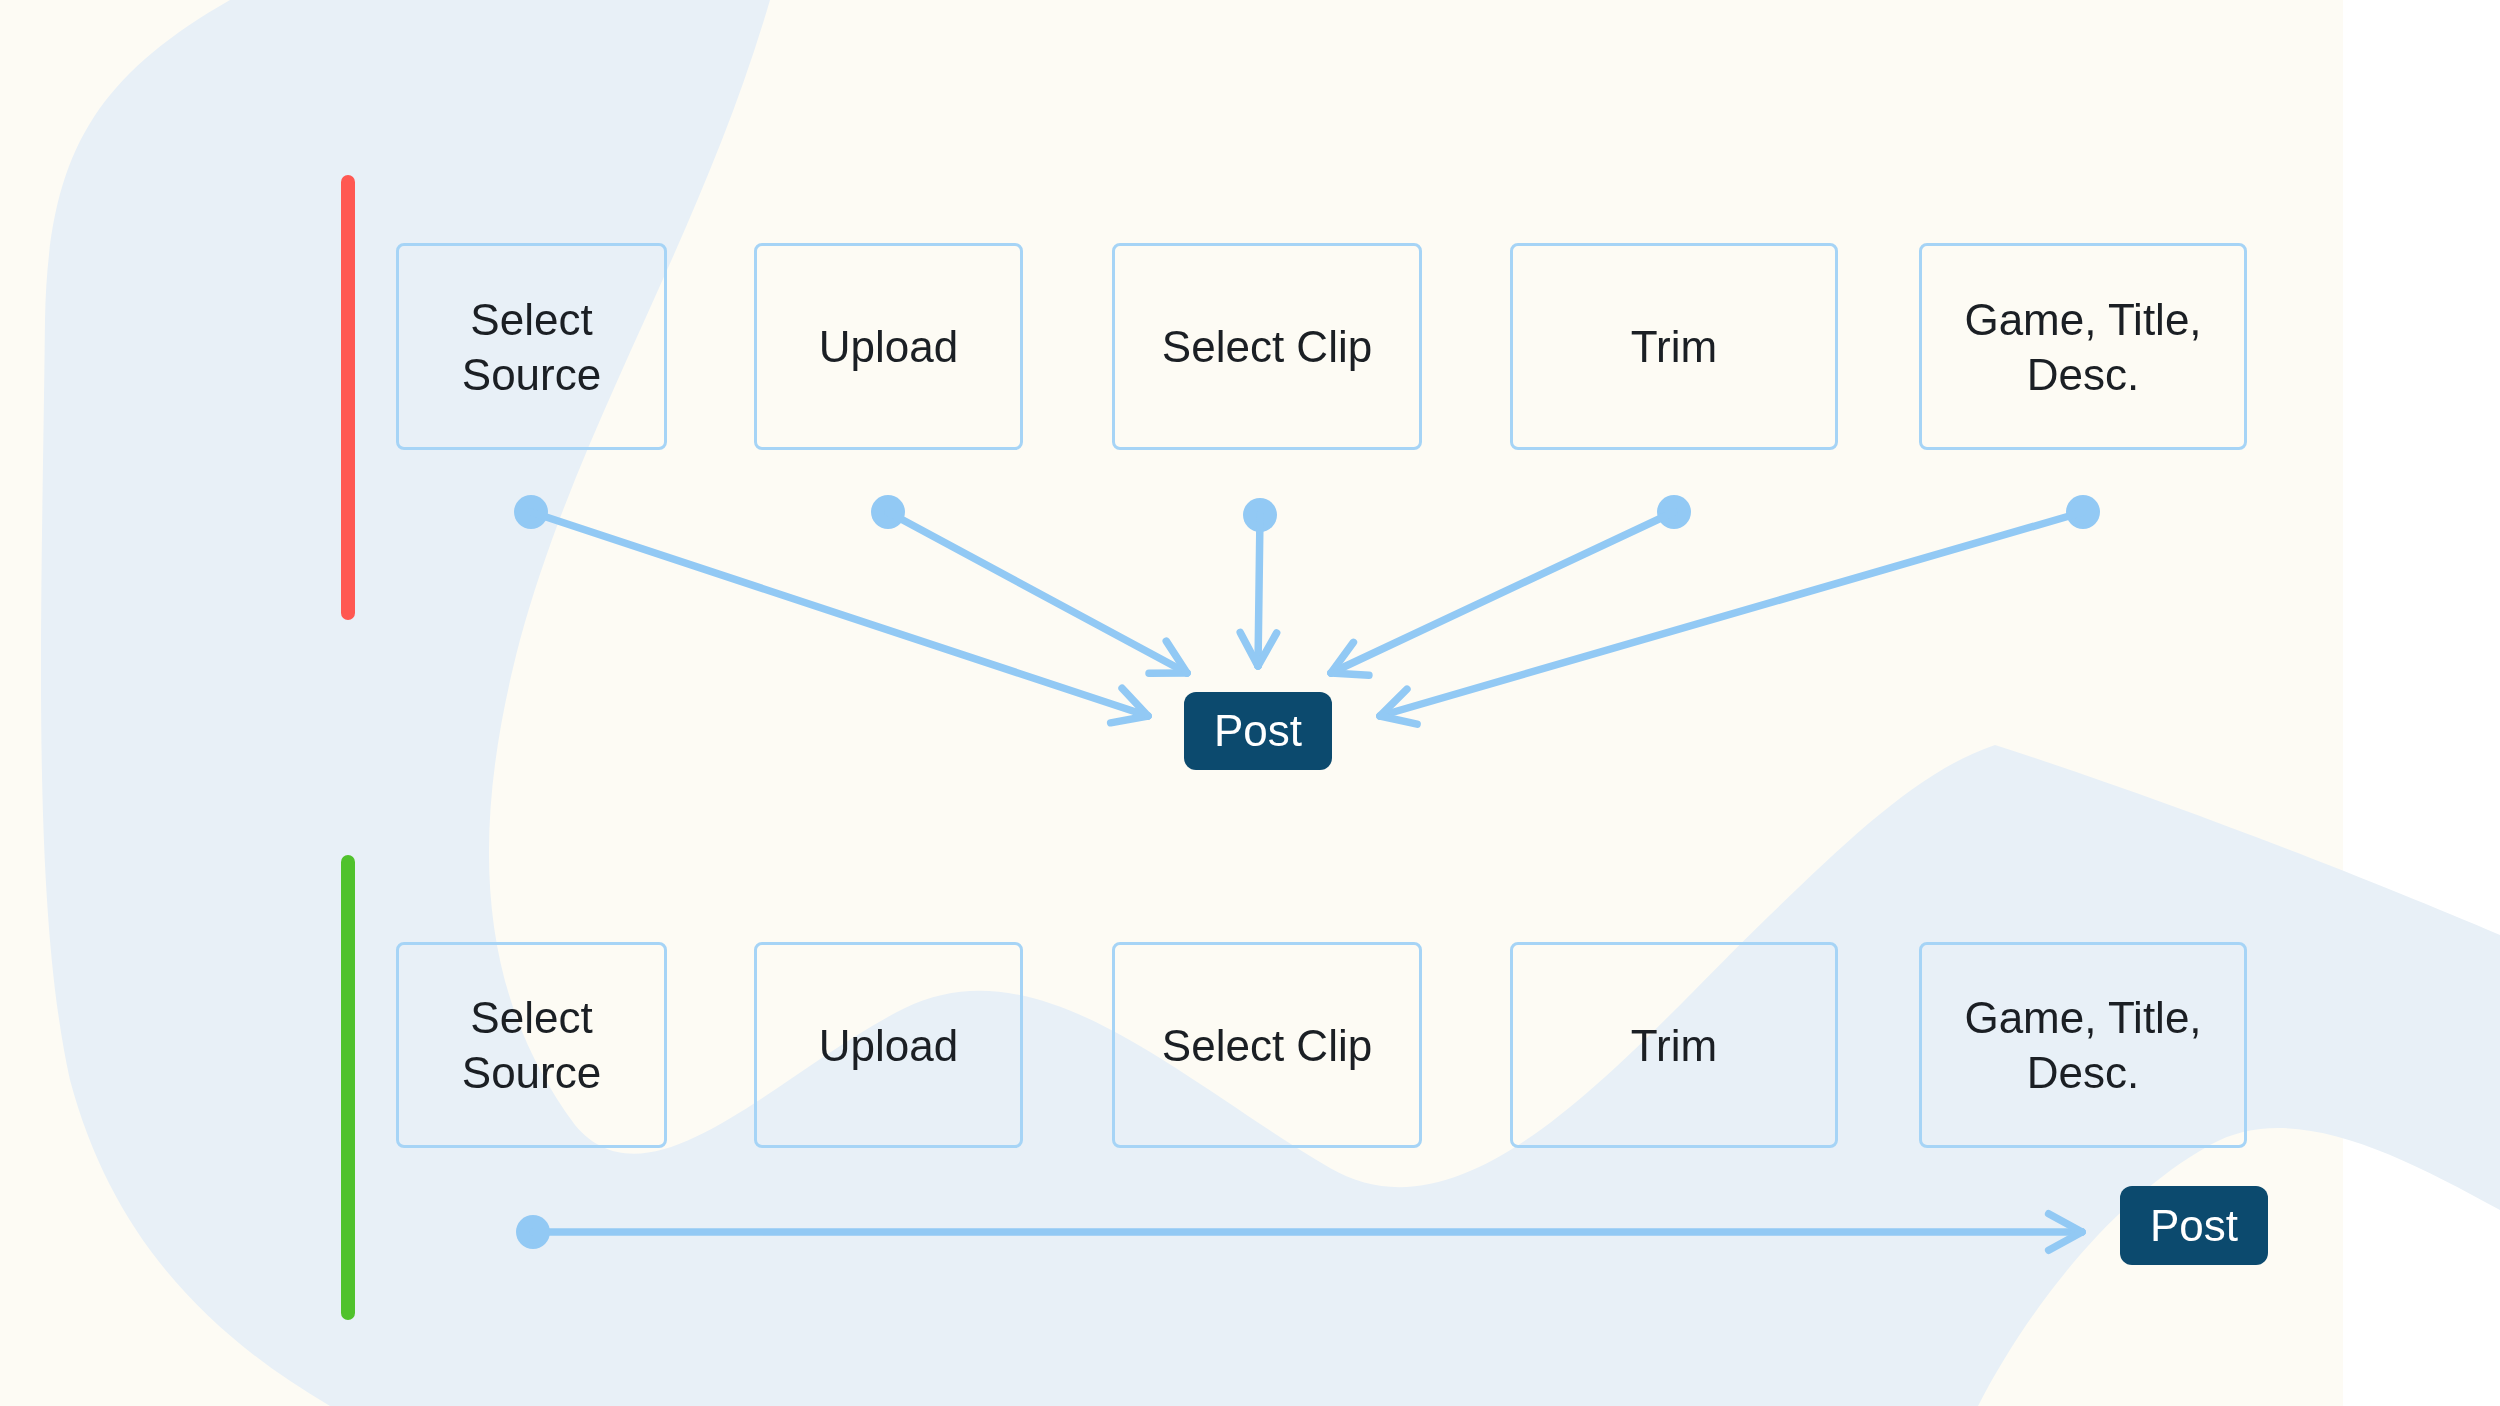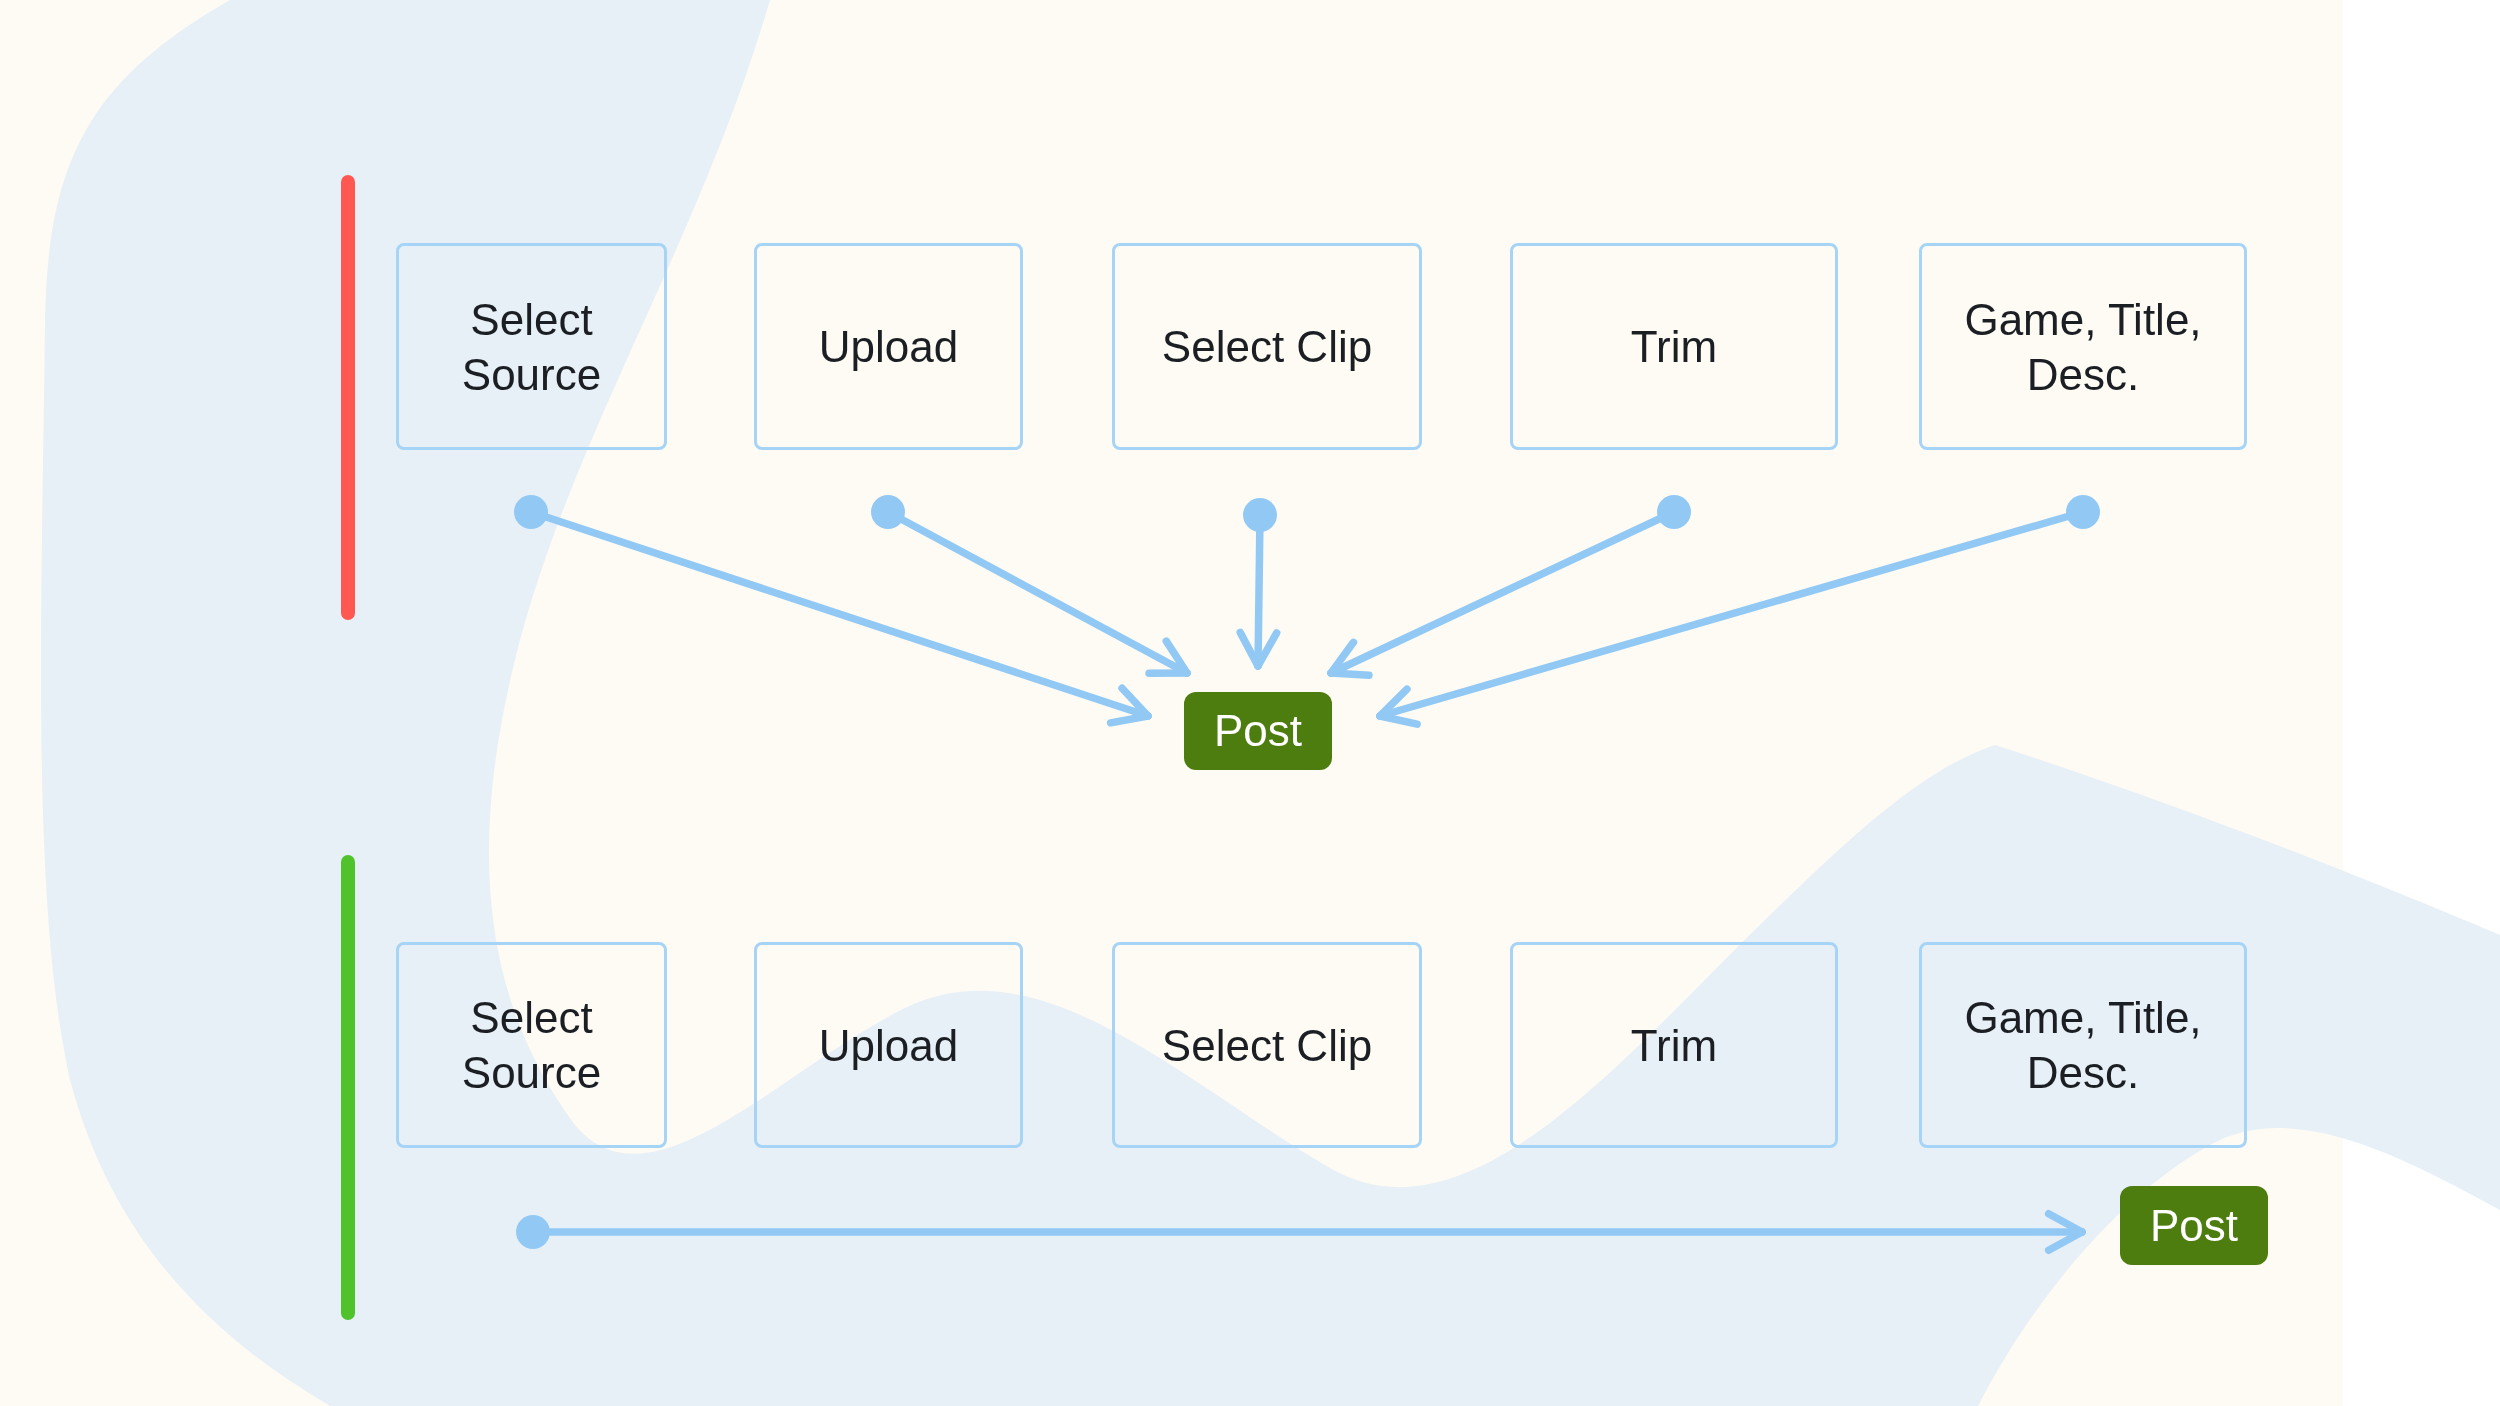--- a/index.html
+++ b/index.html
@@ -24,21 +24,21 @@
     display:flex;align-items:center;justify-content:center;
     text-align:center;color:#1b1f24;
     font-size:44px;line-height:55px;font-weight:500;
     white-space:pre-line;
     background:transparent;
   }
   .row-top .step-box{top:243px;height:207px;}
   .row-bottom .step-box{top:942px;height:206px;}
   .post-btn{
     position:absolute;box-sizing:border-box;border:none;padding:0;
-    background:#4d7c0f;border-radius:12px;
+    background:#0c4a6e;border-radius:12px;
     display:flex;align-items:center;justify-content:center;
     color:#ffffff;font-size:44px;font-weight:500;
     font-family:inherit;cursor:pointer;
   }
   .post-btn.top{left:1184px;top:692px;width:148px;height:78px;}
   .post-btn.bottom{left:2120px;top:1186px;width:148px;height:79px;}
 </style>
 </head>
 <body>
 

